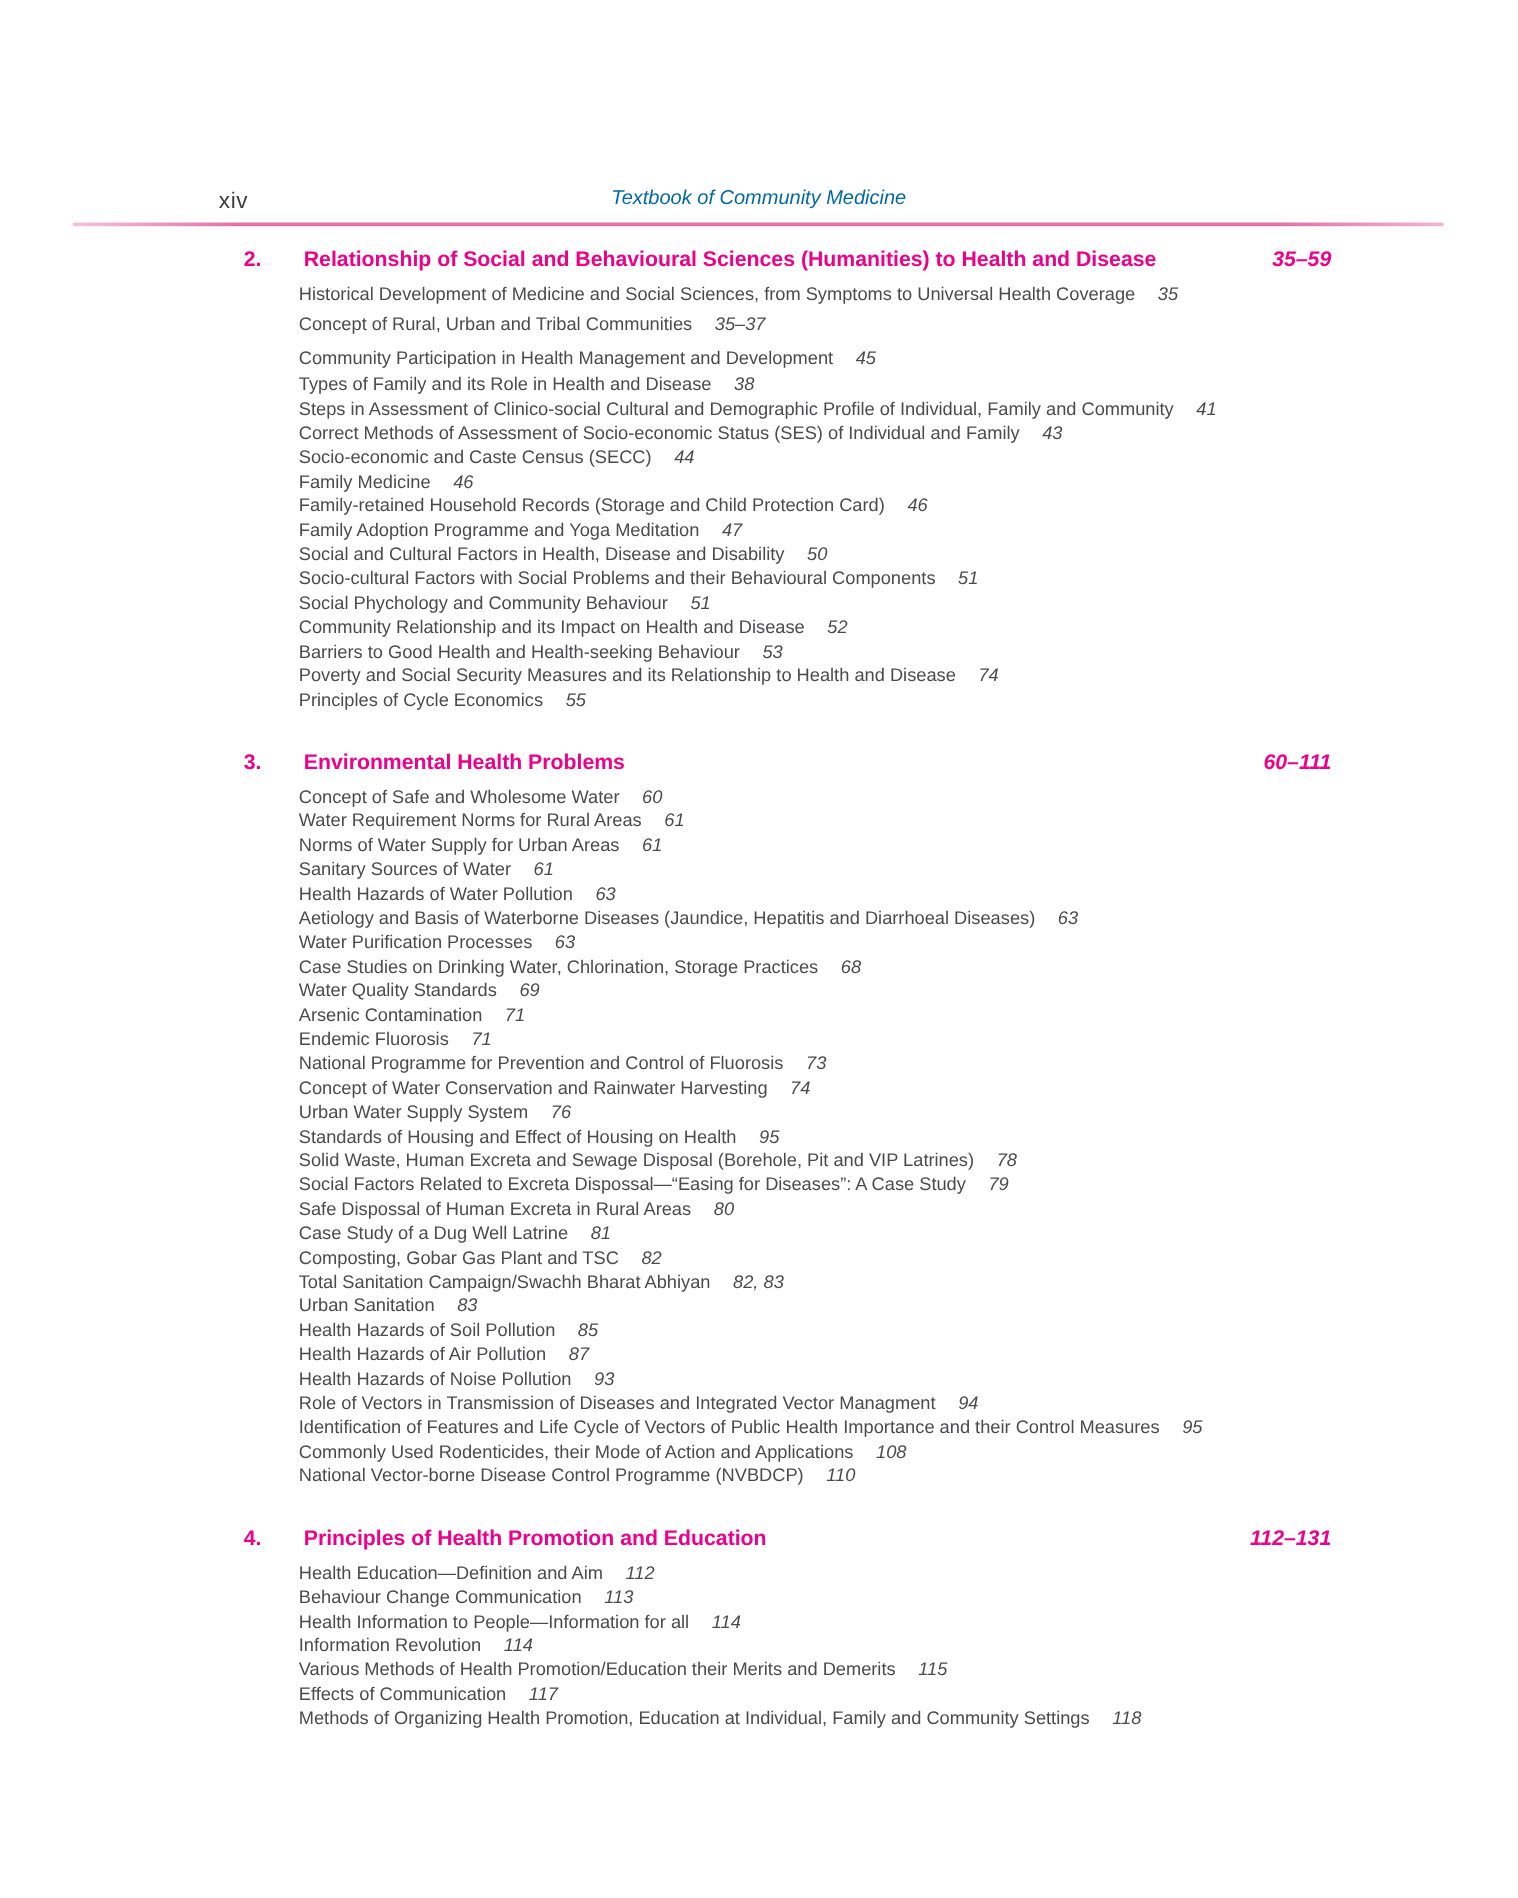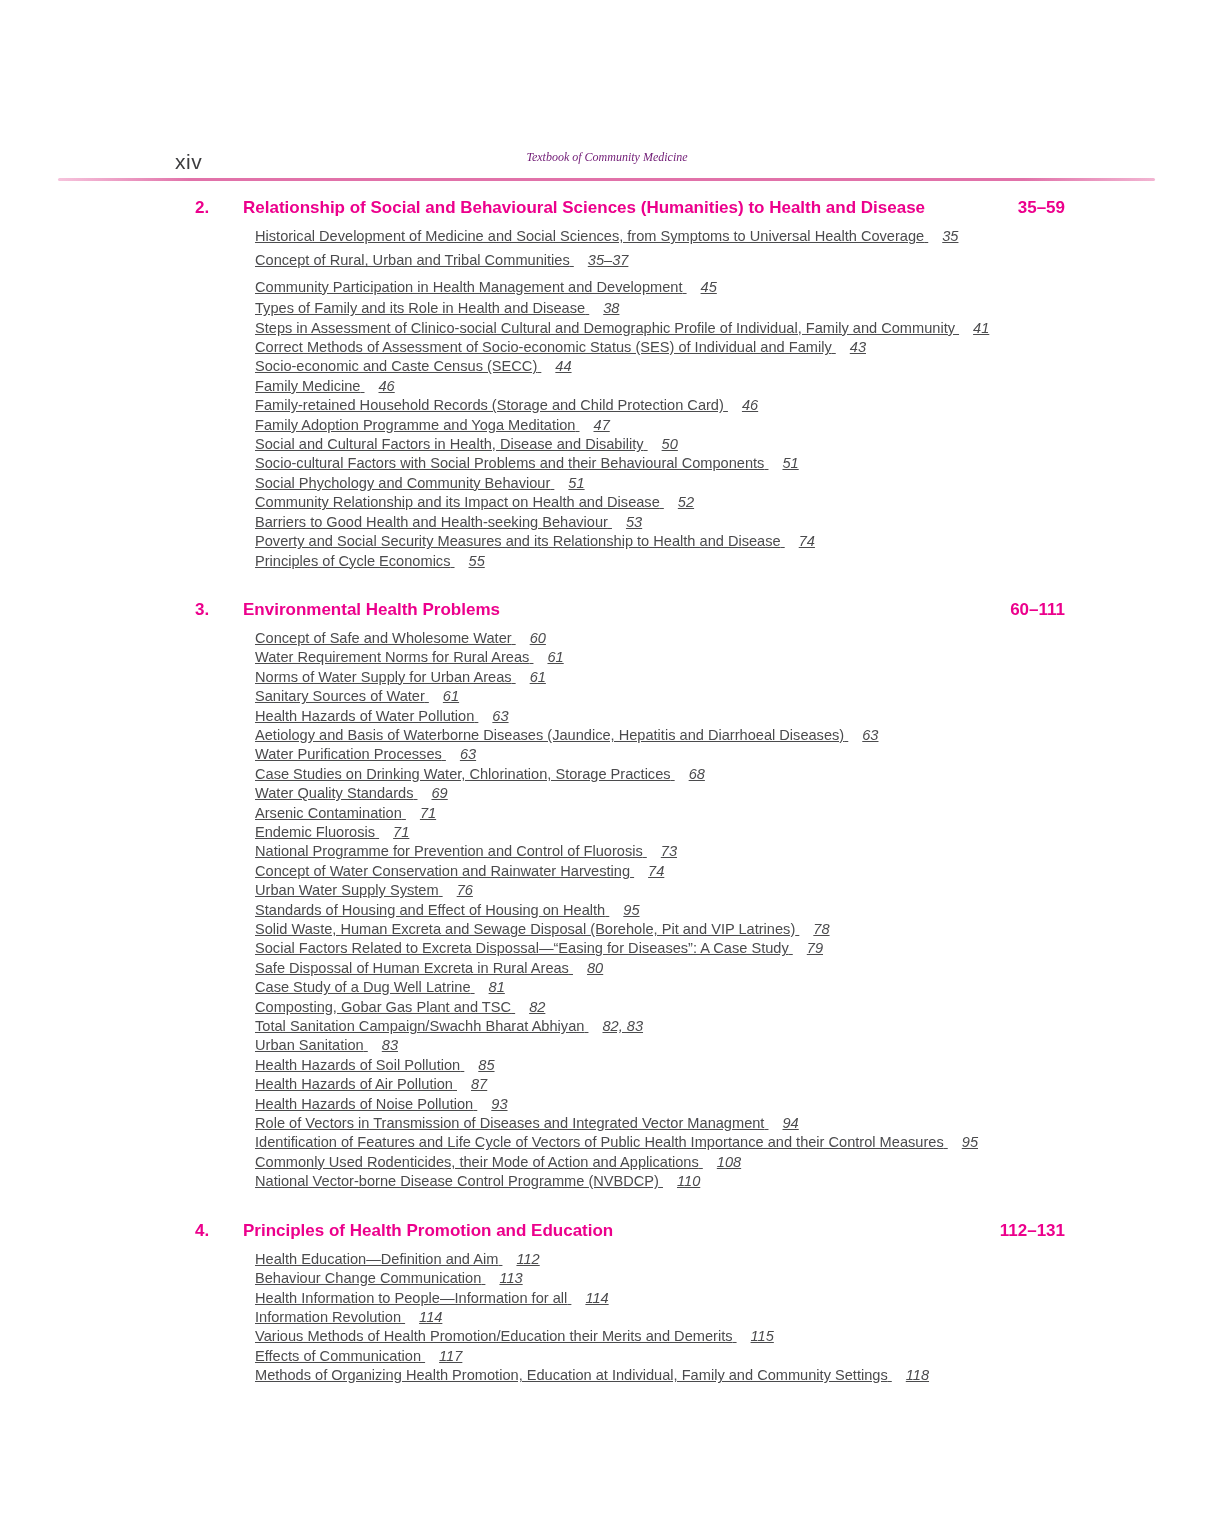--- a/index.html
+++ b/index.html
@@ -16,34 +16,33 @@
     position: absolute;
     top: 150px;
     left: 0;
     width: 100%;
     height: 22px;
   }
   .page-num {
     position: absolute;
     left: 175px;
     top: 0;
-    font-size: 21px;
+    font-size: 18px;
     letter-spacing: 0.5px;
     color: #3d3d3f;
   }
   .book-title {
     position: absolute;
     left: 0;
     width: 100%;
     top: 0;
     text-align: center;
     font-style: italic;
-    font-size: 12px;
-    color: #701a75;
-    font-family: Liberation Serif, serif;
+    font-size: 16px;
+    color: #0369a1;
   }
   .header-rule {
     position: absolute;
     top: 178px;
     left: 58px;
     width: 1097px;
     height: 3px;
     background: linear-gradient(to right, #f6c3dc 0%, #e172a9 12%, #e172a9 88%, #f2b5d2 100%);
     border-radius: 2px;
   }
@@ -57,25 +56,24 @@
   .chapter-head {
     display: flex;
     align-items: baseline;
     font-weight: bold;
     color: #ec008c;
     font-size: 17px;
     margin-bottom: 9px;
   }
   .ch-num { width: 48px; flex: 0 0 48px; }
   .ch-title { flex: 1 1 auto; padding-right: 20px; }
-  .ch-pages { margin-left: auto; white-space: nowrap; }
+  .ch-pages { margin-left: auto; white-space: nowrap; font-style: italic; }
   ul.items {
     list-style: none;
-    margin-left: 60px;
-    text-decoration: underline;
+    margin-left: 44px;
   }
   li.toc-item {
     font-size: 14.6px;
     line-height: 19.4px;
     color: #4b4b4d;
   }
   .chapter:first-child li.toc-item:nth-child(2),
   .chapter:first-child li.toc-item:nth-child(3) { padding-top: 5px; padding-bottom: 2px; }
   .entry-page {
     font-style: italic;

